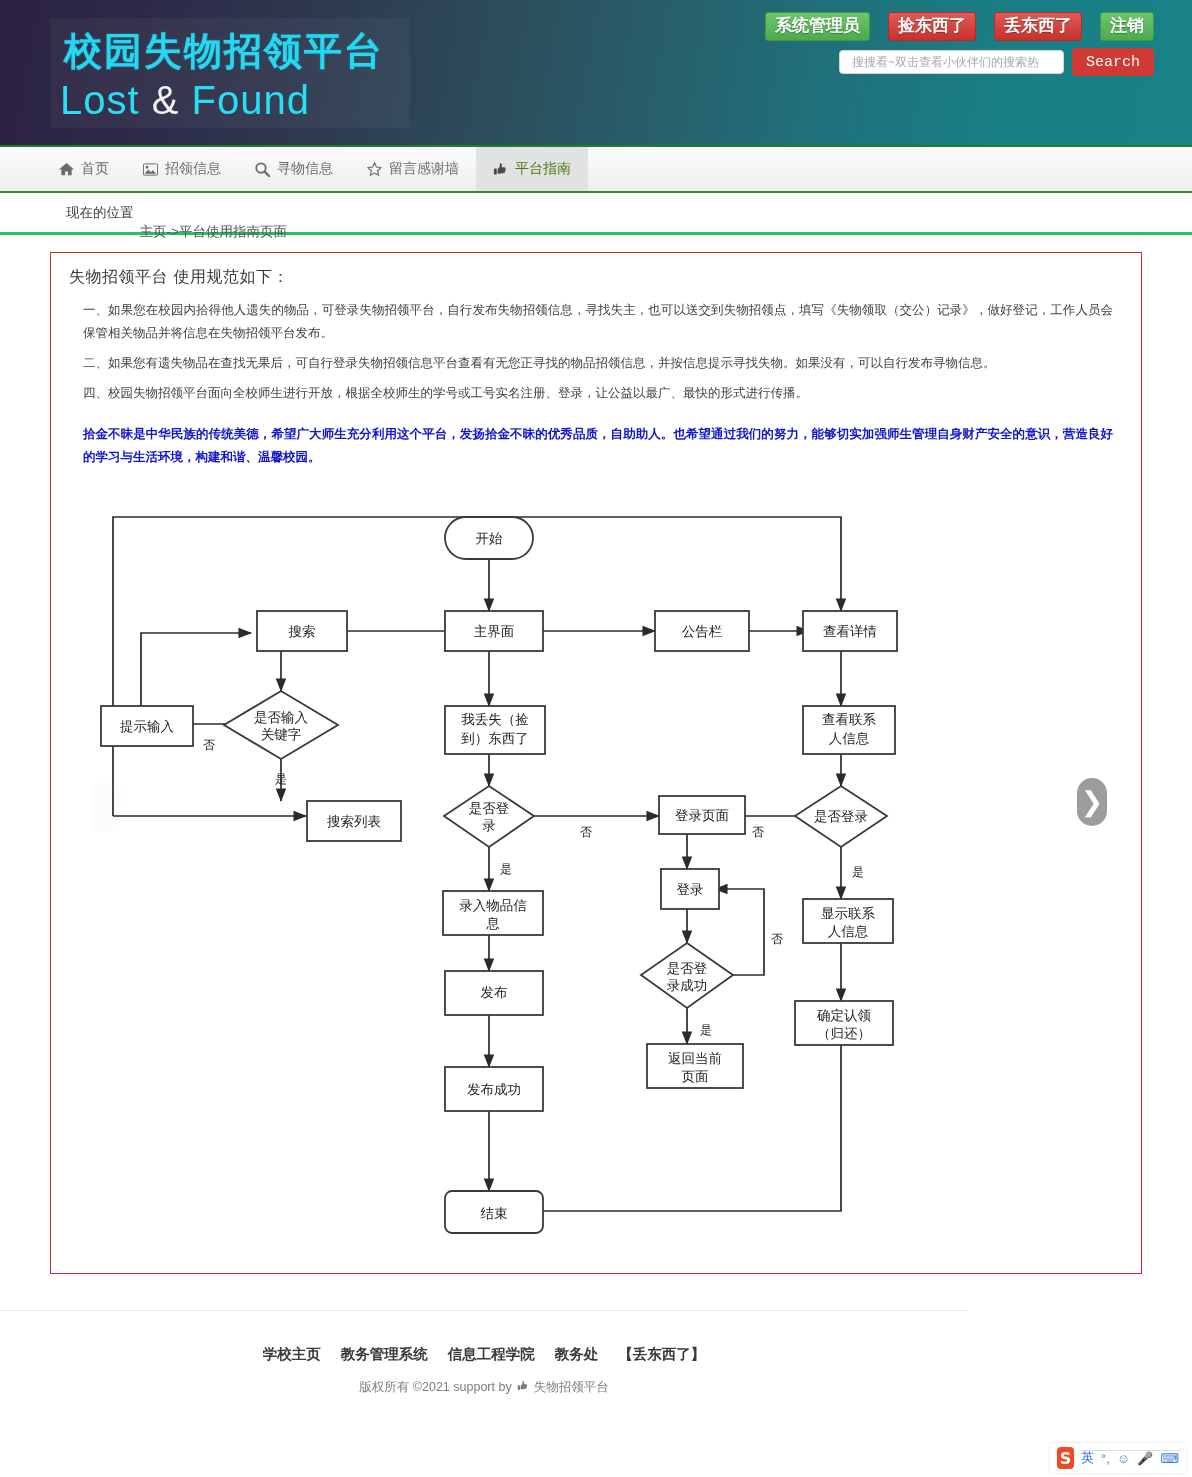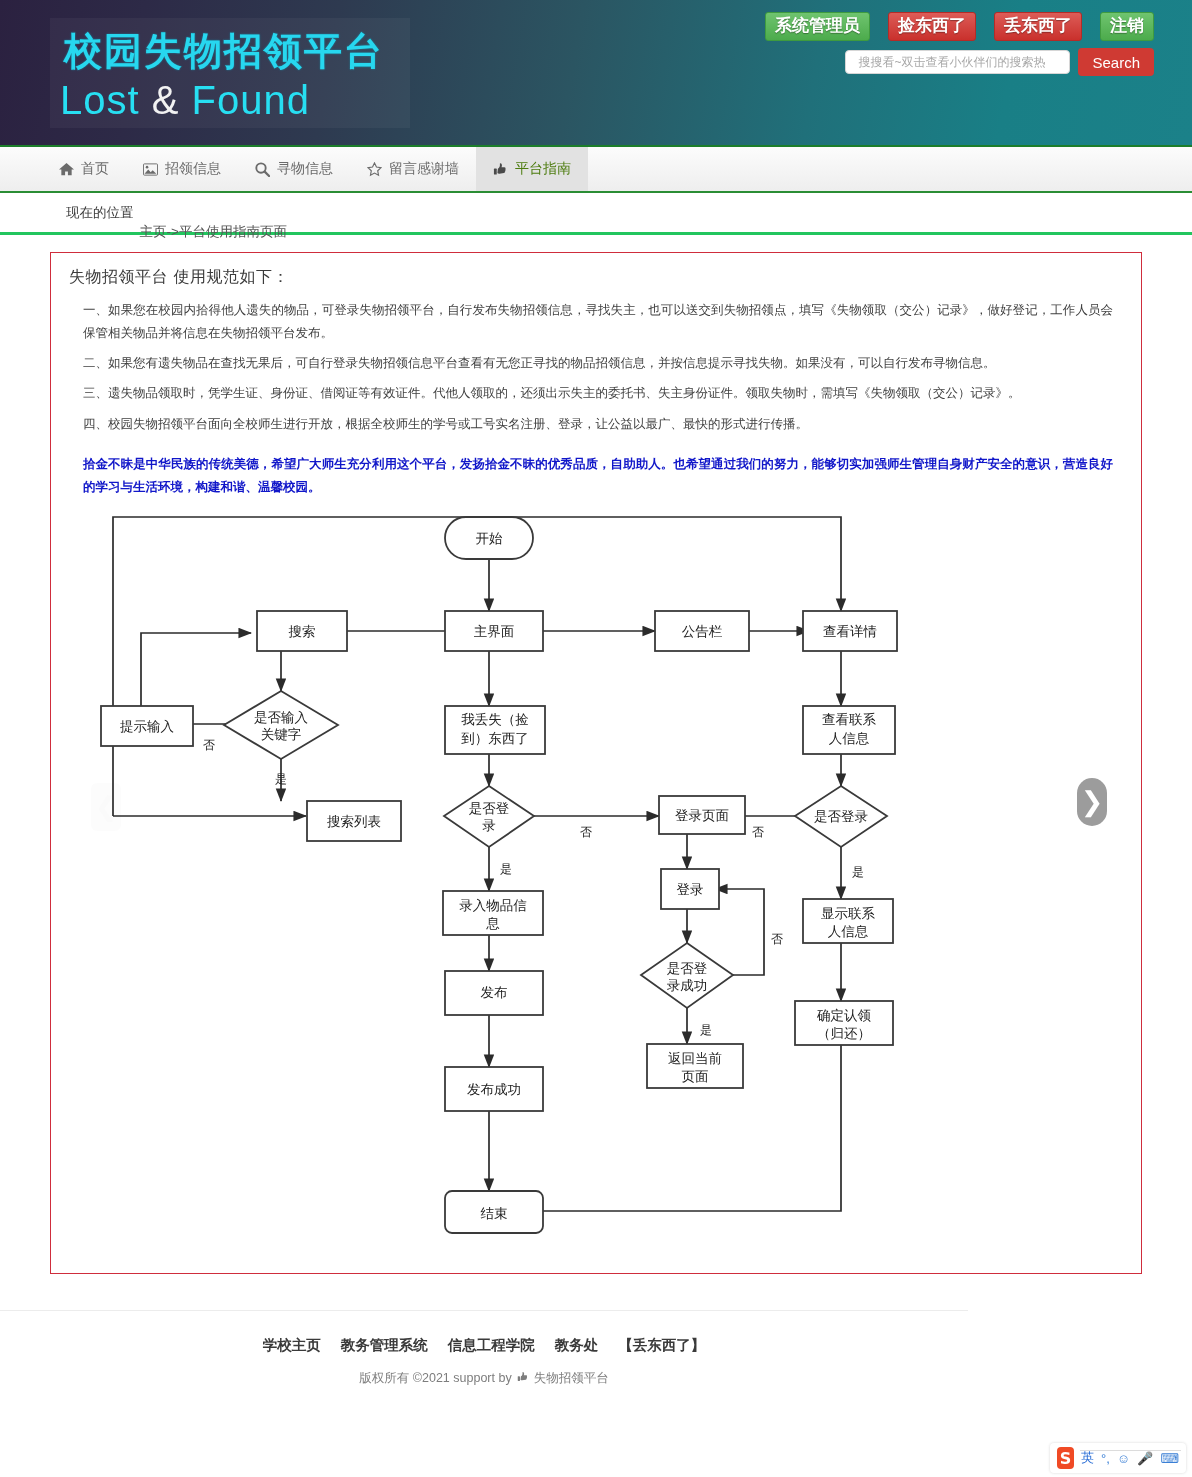--- a/index.html
+++ b/index.html
@@ -55,21 +55,21 @@
   }
   .search-input {
     width:225px; height:24px; border-radius:4px; border:1px solid #d6d6d6;
     padding:0 12px; font-size:12px; color:#555; background:#fff; outline:none;
     font-family:"Liberation Sans",sans-serif;
   }
   .search-input::placeholder { color:#a8a8a8; }
   .search-btn {
     background:#cf3a33; color:#fff; border:none; border-radius:4px;
     height:28px; padding:0 14px; font-size:15px; cursor:pointer;
-    font-family:Liberation Sans, sans-serif;
+    font-family:Liberation Mono, monospace;
   }
 
   
   .navbar {
     height:48px; background:linear-gradient(#fcfcfc,#eeeeee);
     border-top:2px solid #1c7e2a; border-bottom:2px solid #2a8d34;
     display:flex; align-items:stretch; padding-left:42px;
   }
   .nav-item {
     display:flex; align-items:center; gap:7px;
@@ -119,21 +119,21 @@
   .flow svg { display:block; }
   .fnode-text {
     font-family:"DejaVu Sans",sans-serif;
     font-size:13.5px; fill:#222;
   }
   .flabel { font-family:"DejaVu Sans",sans-serif; font-size:12px; fill:#222; }
 
   
   .footer {
     position:absolute; left:0; top:1310px; width:968px;
-    border-top:1px solid #ececec; padding-top:25px; text-align:center;
+    border-top:1px solid #ececec; padding-top:34px; text-align:center;
   }
   .footer-links {
     display:flex; justify-content:center; gap:20px;
     font-size:14.5px; font-weight:bold; color:#3a3a3a;
   }
   .footer-links span { cursor:pointer; }
   .copyright {
     margin-top:15px; font-size:12.5px; color:#7d7d7d;
     display:flex; align-items:center; justify-content:center; gap:5px;
   }
@@ -226,21 +226,20 @@
 
 <div class="crumb-wrap">
   <span>现在的位置</span>
   <span class="c-path">主页-&gt;平台使用指南页面</span>
 </div>
 
 <div class="panel">
   <div class="panel-title">失物招领平台 使用规范如下：</div>
   <div class="rule-p">一、如果您在校园内拾得他人遗失的物品，可登录失物招领平台，自行发布失物招领信息，寻找失主，也可以送交到失物招领点，填写《失物领取（交公）记录》，做好登记，工作人员会保管相关物品并将信息在失物招领平台发布。</div>
   <div class="rule-p">二、如果您有遗失物品在查找无果后，可自行登录失物招领信息平台查看有无您正寻找的物品招领信息，并按信息提示寻找失物。如果没有，可以自行发布寻物信息。</div>
-  <div class="rule-p">三、遗失物品领取时，凭学生证、身份证、借阅证等有效证件。代他人领取的，还须出示失主的委托书、失主身份证件。领取失物时，需填写《失物领取（交公）记录》。</div>
   <div class="rule-p">四、校园失物招领平台面向全校师生进行开放，根据全校师生的学号或工号实名注册、登录，让公益以最广、最快的形式进行传播。</div>
   <div class="rule-p highlight">拾金不昧是中华民族的传统美德，希望广大师生充分利用这个平台，发扬拾金不昧的优秀品质，自助助人。也希望通过我们的努力，能够切实加强师生管理自身财产安全的意识，营造良好的学习与生活环境，构建和谐、温馨校园。</div>
 
   <div class="arrow left">❮</div>
   <div class="arrow right">❯</div>
 
   <div class="flow">
     <svg width="1090" height="760" viewBox="0 0 1090 760">
       <defs>
         <marker id="ah" markerWidth="9" markerHeight="9" refX="7.4" refY="3.1" orient="auto" markerUnits="strokeWidth">

